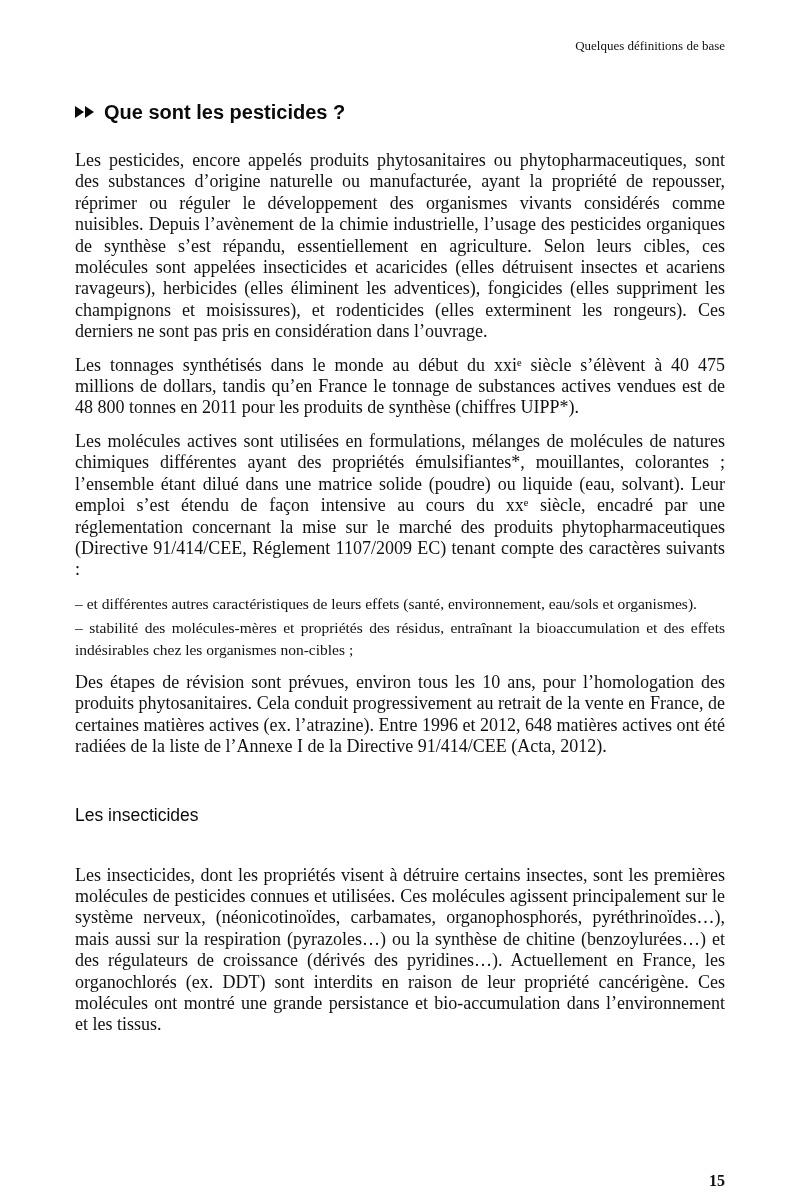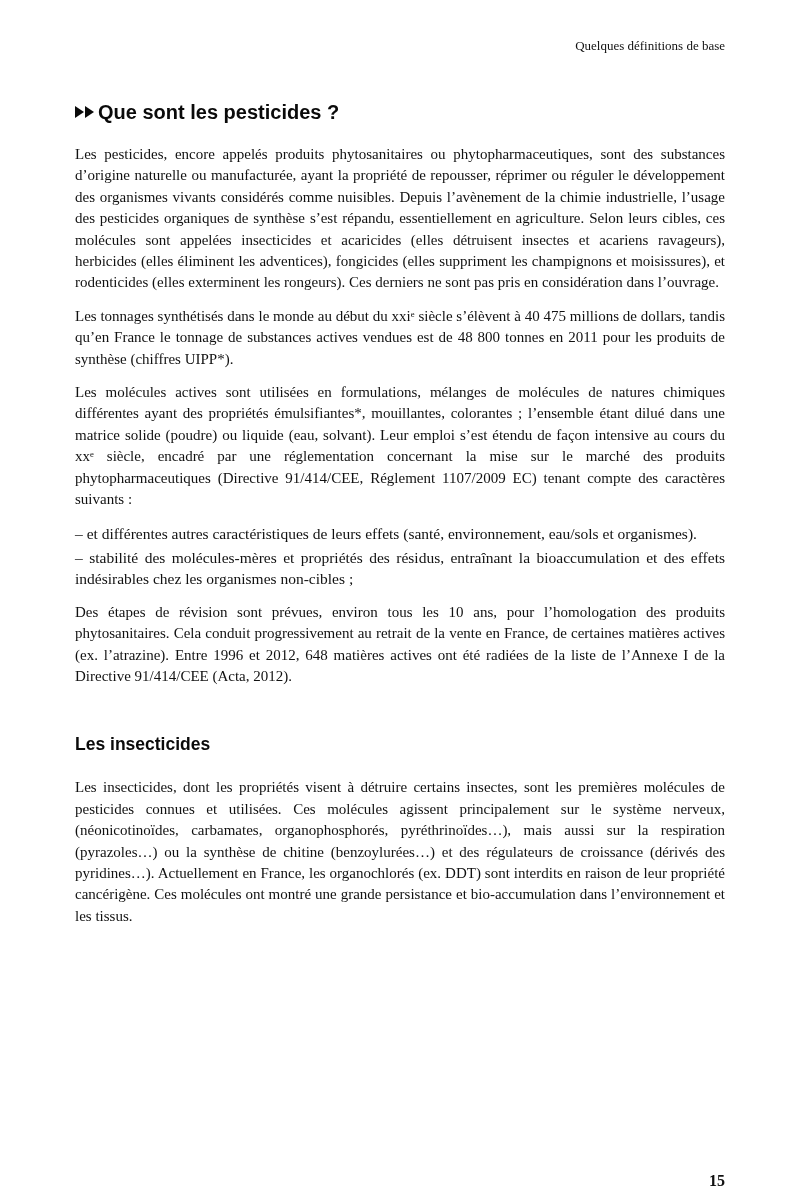--- a/index.html
+++ b/index.html
@@ -20,64 +20,64 @@
   }
   .running-header {
     text-align: right;
     font-size: 13px;
     line-height: 16px;
     color: #111111;
   }
   h1.section-title {
     display: flex;
     align-items: center;
-    gap: 4px;
-    margin: 46px 0 20px 0;
+    gap: 10px;
+    margin: 46px 0 26px 0;
     font-family: "Liberation Sans", sans-serif;
     font-weight: 700;
     font-size: 20px;
     line-height: 24px;
     color: #0a0a0a;
   }
   .title-icon {
     display: inline-flex;
     align-items: center;
     gap: 1px;
   }
   .tri {
     display: inline-block;
     width: 0;
     height: 0;
     border-left: 9px solid #0a0a0a;
     border-top: 6px solid transparent;
     border-bottom: 6px solid transparent;
   }
   p.body {
-    font-size: 15px;
+    font-size: 18px;
     line-height: 21.4px;
     text-align: justify;
     margin: 0 0 12px 0;
     hyphens: auto;
     -webkit-hyphens: auto;
   }
   .dash-list {
     margin: 0 0 12px 0;
   }
   p.list-item {
     font-size: 15.5px;
     line-height: 21.4px;
     text-align: justify;
     margin: 0 0 3px 0;
     hyphens: auto;
     -webkit-hyphens: auto;
   }
   h2.subheading {
-    margin: 46px 0 22px 0;
+    margin: 46px 0 39px 0;
     font-family: "Liberation Sans", sans-serif;
-    font-weight: 700;
+    font-weight: 400;
     font-size: 17.5px;
     line-height: 22px;
     color: #0a0a0a;
   }
   .page-number {
     position: absolute;
     right: 75px;
     bottom: 10px;
     font-weight: 700;
     font-size: 16px;

